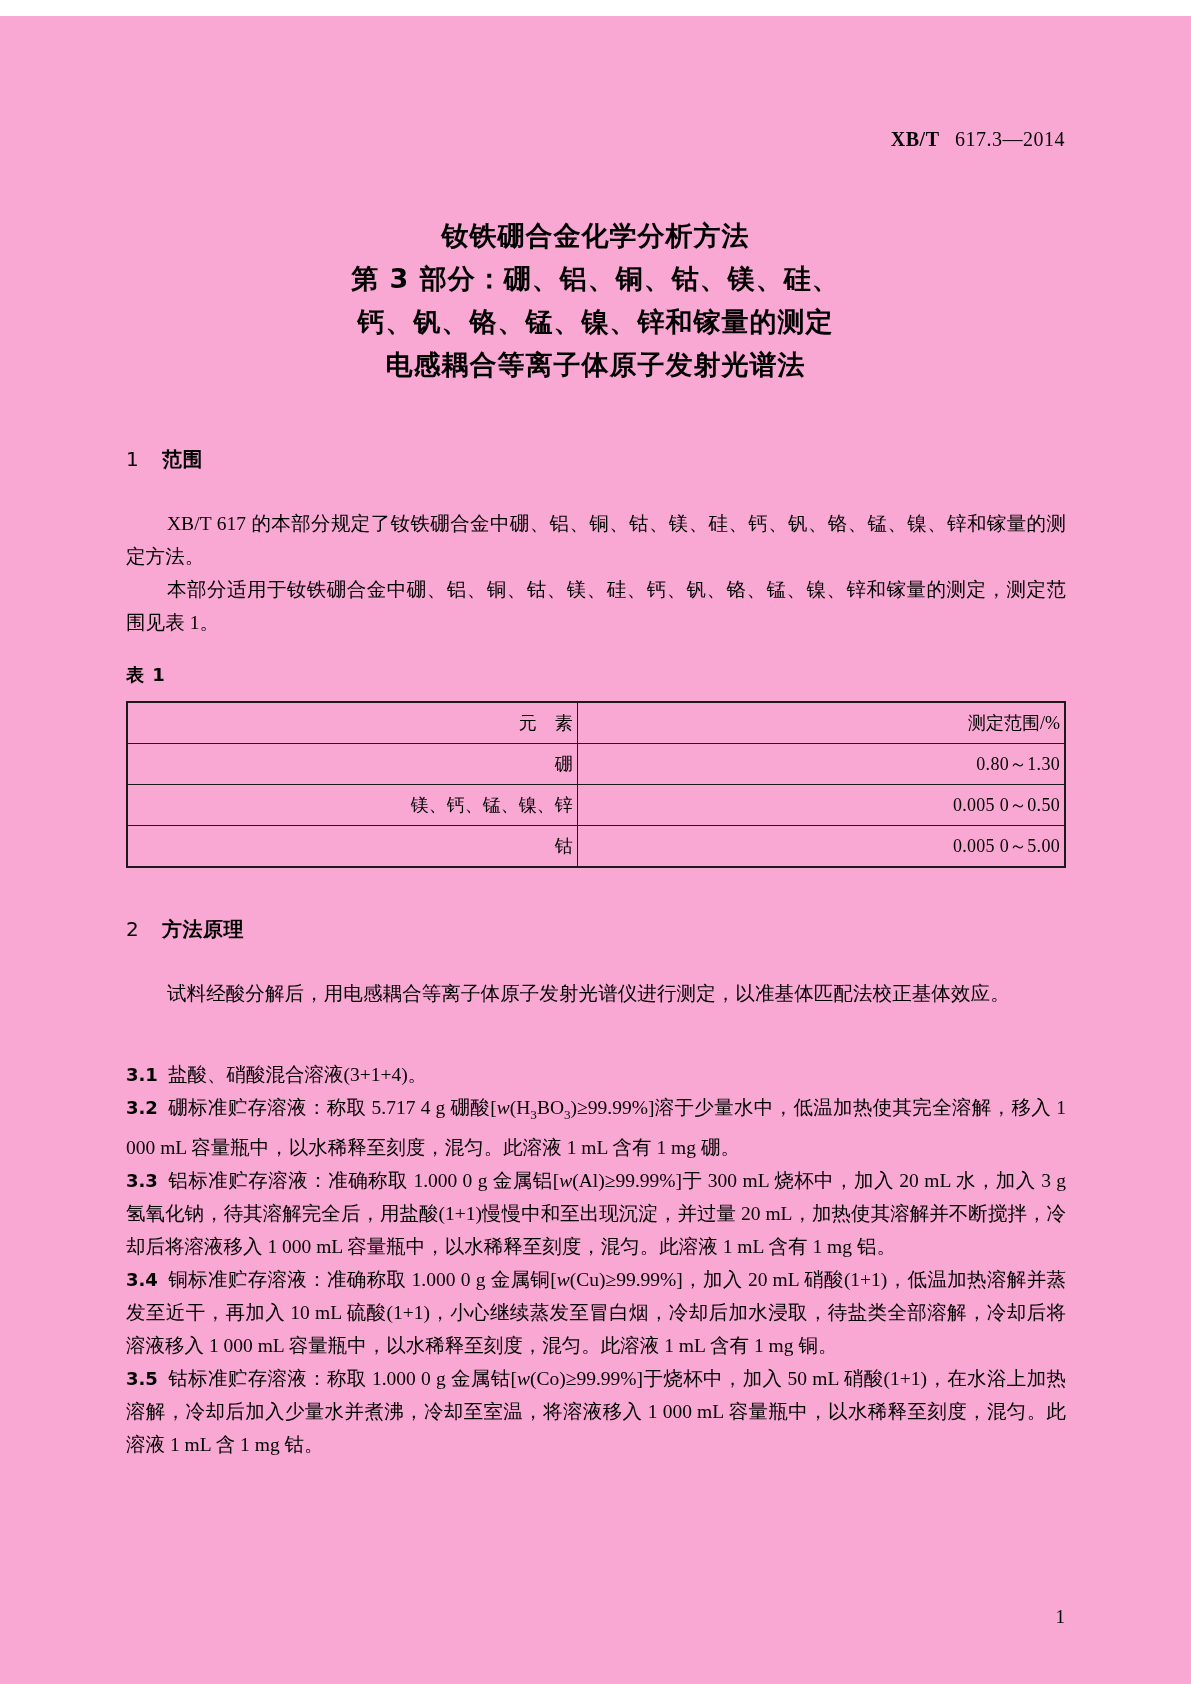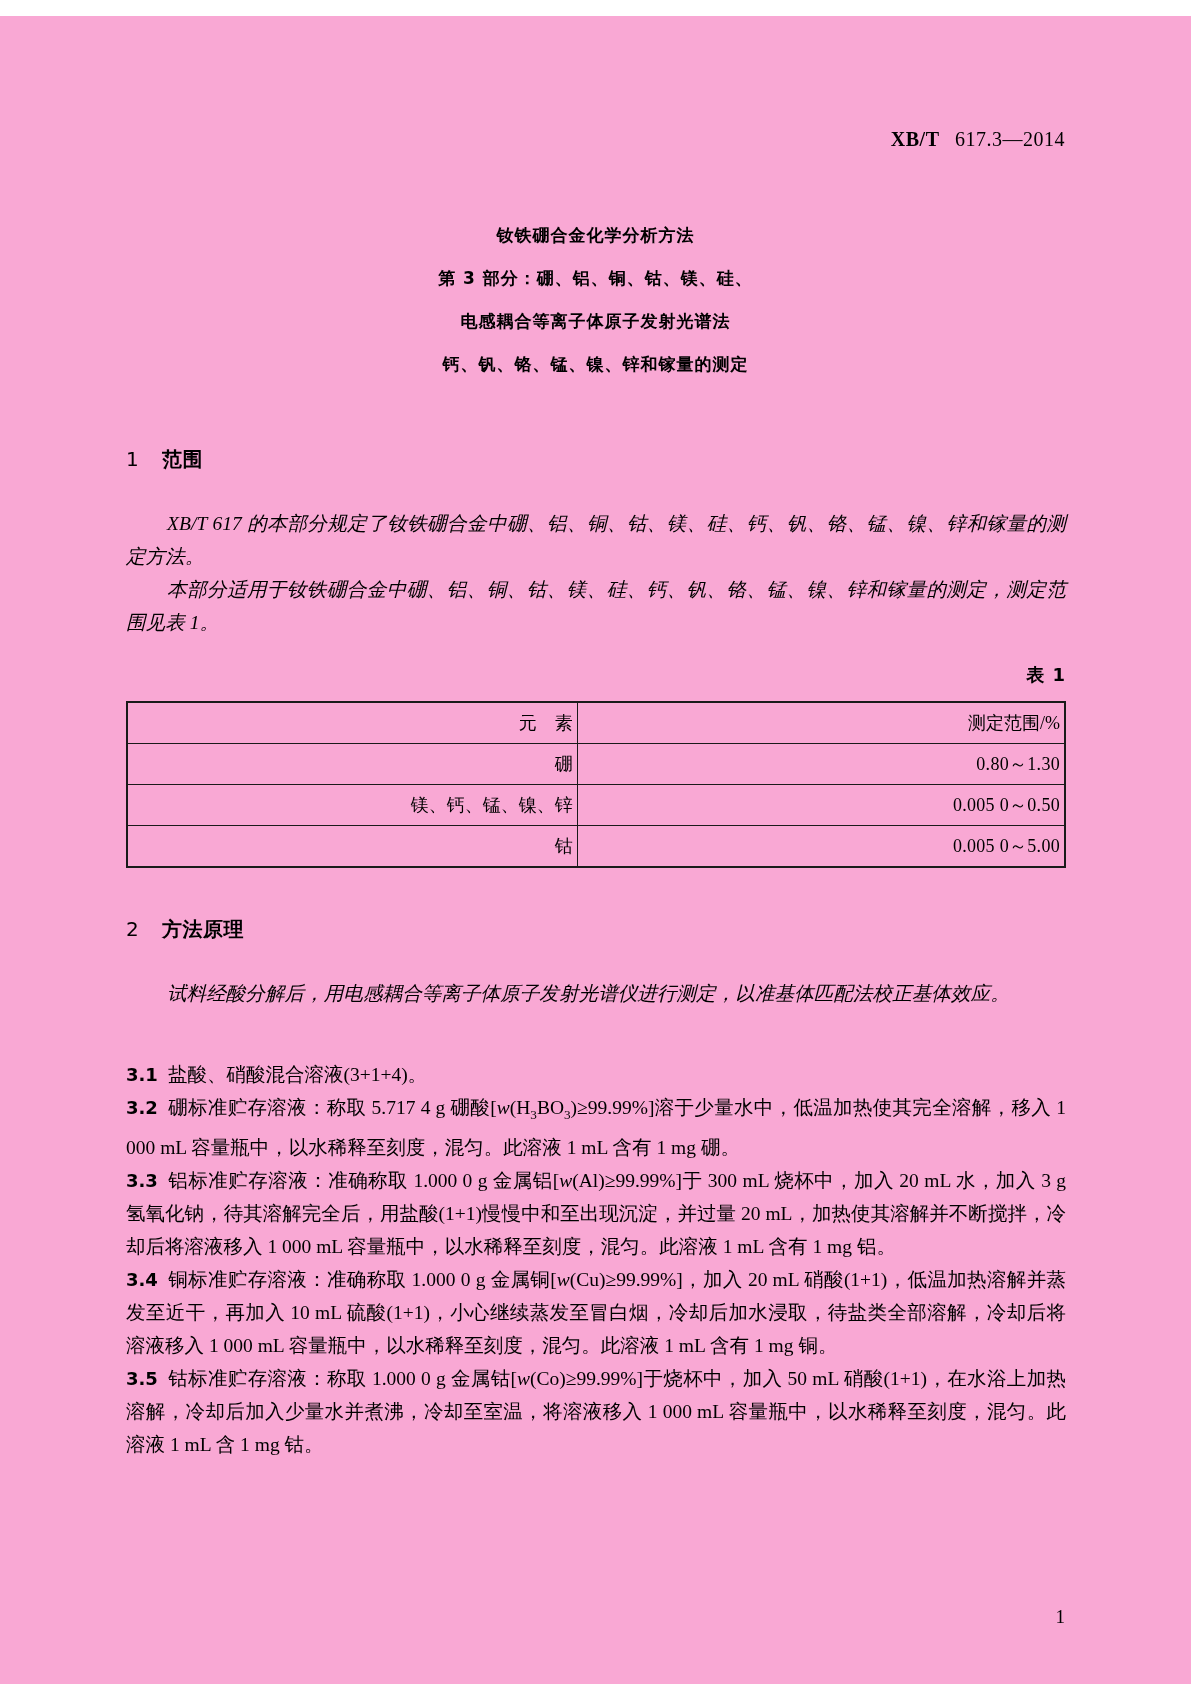--- a/index.html
+++ b/index.html
@@ -40,21 +40,21 @@
   .title-block {
     position: absolute;
     top: 198px;
     left: 126px;
     right: 126px;
     text-align: center;
   }
   .title-line {
     font-family: "DejaVu Sans", "Liberation Sans", sans-serif;
     font-weight: bold;
-    font-size: 17px;
+    font-size: 27px;
     line-height: 43px;
     letter-spacing: 1px;
   }
 
   
   .content {
     position: absolute;
     top: 430px;
     left: 126px;
     width: 940px;
@@ -74,29 +74,28 @@
   .para {
     font-size: 19.5px;
     line-height: 33px;
     text-align: justify;
     text-justify: inter-ideograph;
     margin: 0;
     letter-spacing: 0.1px;
   }
   .para.indent {
     text-indent: 2.1em;
-    font-style: italic;
   }
   .spacer-lg { height: 34px; }
   .spacer-md { height: 24px; }
   .spacer-sm { height: 14px; }
 
   
   .table-caption {
-    text-align: right;
+    text-align: left;
     font-family: "DejaVu Sans", "Liberation Sans", sans-serif;
     font-weight: bold;
     font-size: 18px;
     letter-spacing: 1px;
     margin: 0;
   }
   table.data-table {
     border-collapse: collapse;
     width: 940px;
     margin: 0;
@@ -159,22 +158,22 @@
 <div class="page">
 
   <div class="header">
     <span class="std-prefix">XB/T</span>
     <span style="margin-left:10px;">617.3—2014</span>
   </div>
 
   <div class="title-block">
     <div class="title-line">钕铁硼合金化学分析方法</div>
     <div class="title-line">第 3 部分：硼、铝、铜、钴、镁、硅、</div>
+    <div class="title-line">钙、钒、铬、锰、镍、锌和镓量的测定</div>
     <div class="title-line">电感耦合等离子体原子发射光谱法</div>
-    <div class="title-line">钙、钒、铬、锰、镍、锌和镓量的测定</div>
   </div>
 
   <div class="content">
 
     <p class="clause-heading">
       <span class="num">1</span><span>范围</span>
     </p>
     <div class="spacer-lg"></div>
     <p class="para indent">XB/T 617 的本部分规定了钕铁硼合金中硼、铝、铜、钴、镁、硅、钙、钒、铬、锰、镍、锌和镓量的测定方法。</p>
     <p class="para indent">本部分适用于钕铁硼合金中硼、铝、铜、钴、镁、硅、钙、钒、铬、锰、镍、锌和镓量的测定，测定范围见表 1。</p>

